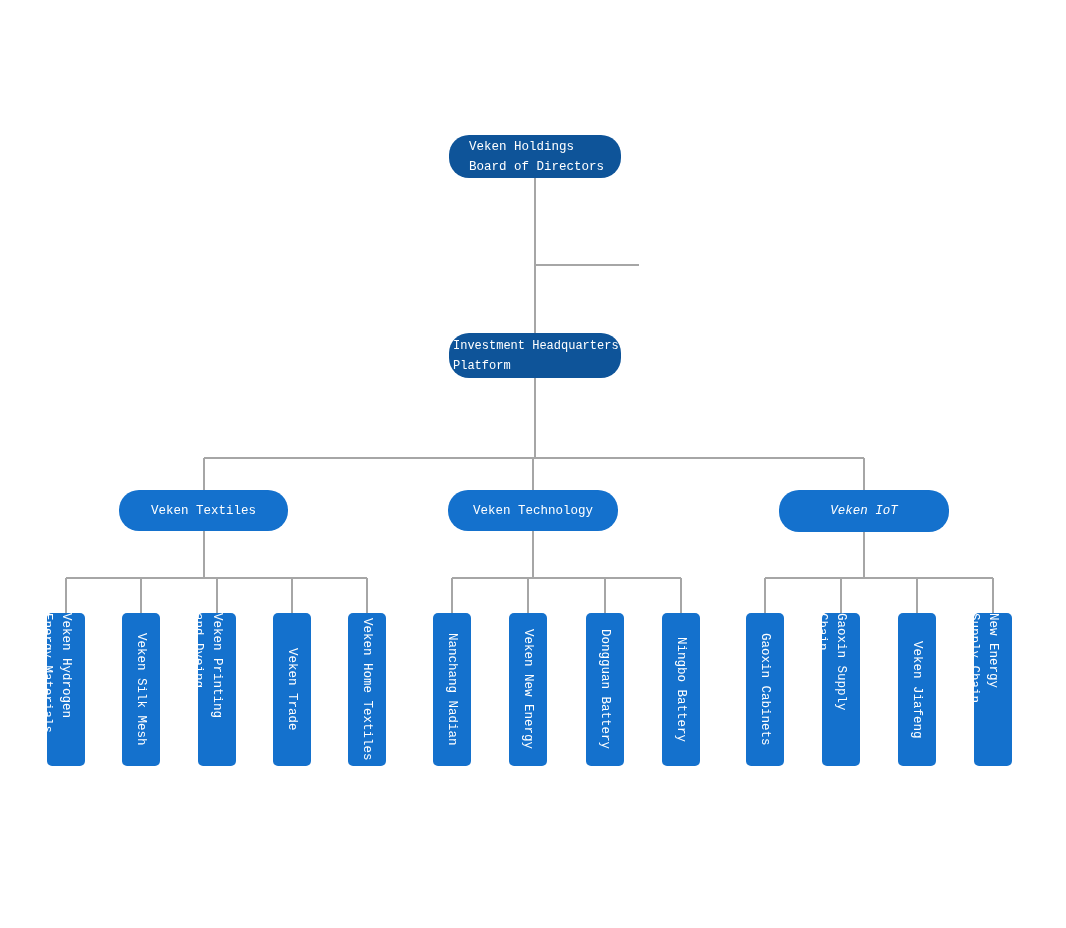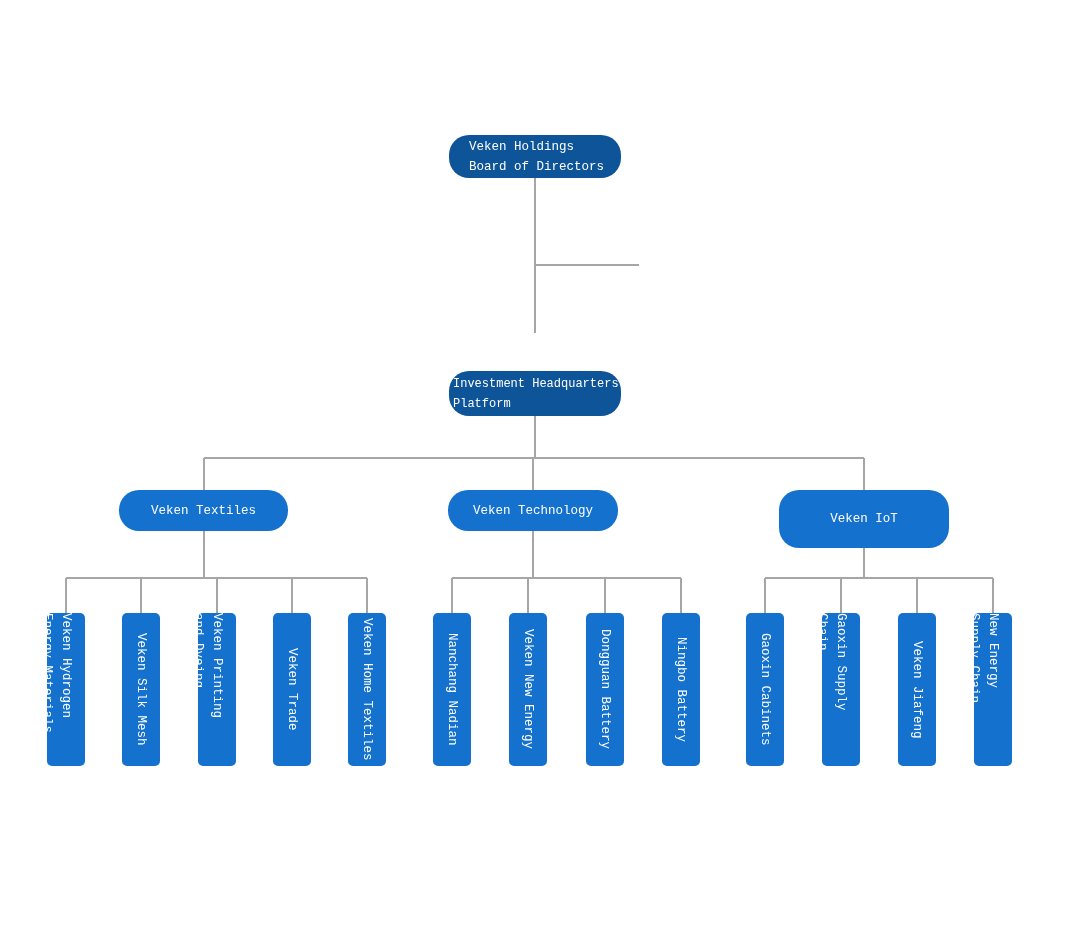--- a/index.html
+++ b/index.html
@@ -29,24 +29,24 @@
     display:flex;
     align-items:center;
     justify-content:center;
     box-sizing:border-box;
     text-align:center;
   }
   .node.dark{background:var(--c-dark);}
   .node.left-align{justify-content:flex-start;text-align:left;}
   .root-box   {left:449px;top:135px;width:172px;height:43px;padding-left:20px;}
   .mgmt-box   {left:639px;top:245px;width:371px;height:41px;}
-  .invest-box {left:449px;top:333px;width:172px;height:45px;padding-left:4px;font-size:12px;margin-top:38px;}
+  .invest-box {left:449px;top:333px;width:172px;height:45px;padding-left:4px;font-size:12px;}
   .mid-textiles{left:119px;top:490px;width:169px;height:41px;}
   .mid-tech    {left:448px;top:490px;width:170px;height:41px;}
-  .mid-iot     {left:779px;top:490px;width:170px;height:58px;}
+  .mid-iot     {left:779px;top:490px;width:170px;height:42px;font-style:italic;}
   .leaf{
     top:613px;width:38px;height:153px;
     border-radius:5px;
     writing-mode:vertical-rl;
     text-orientation:mixed;
     line-height:38px;
     display:block;
     text-align:center;
   }
   .leaf.two-col{

